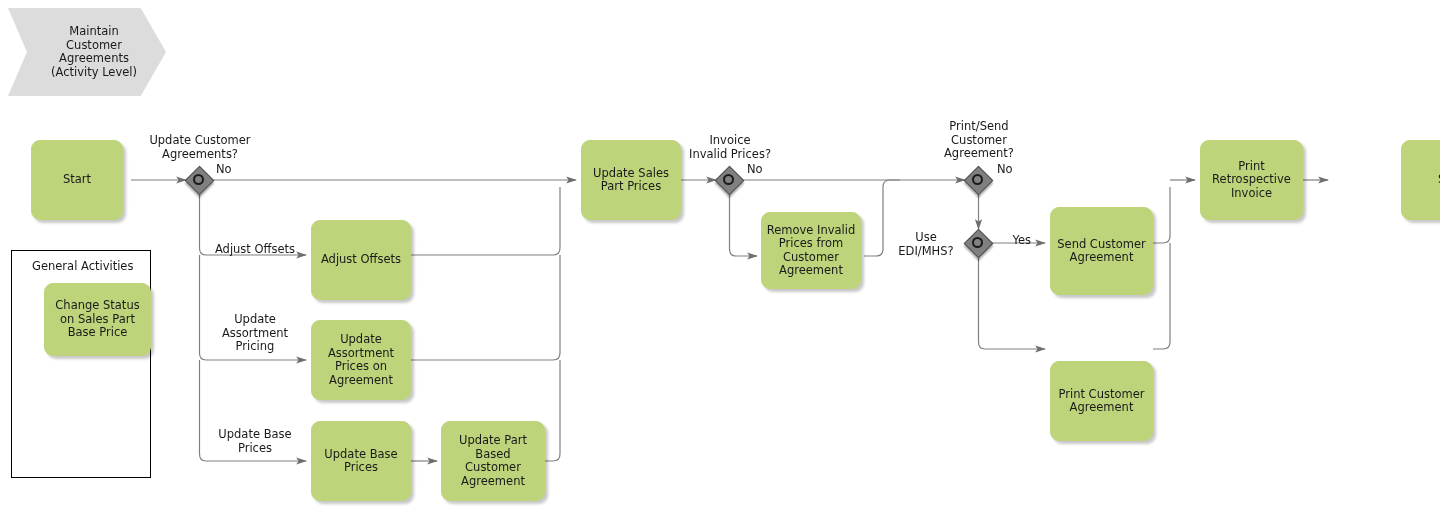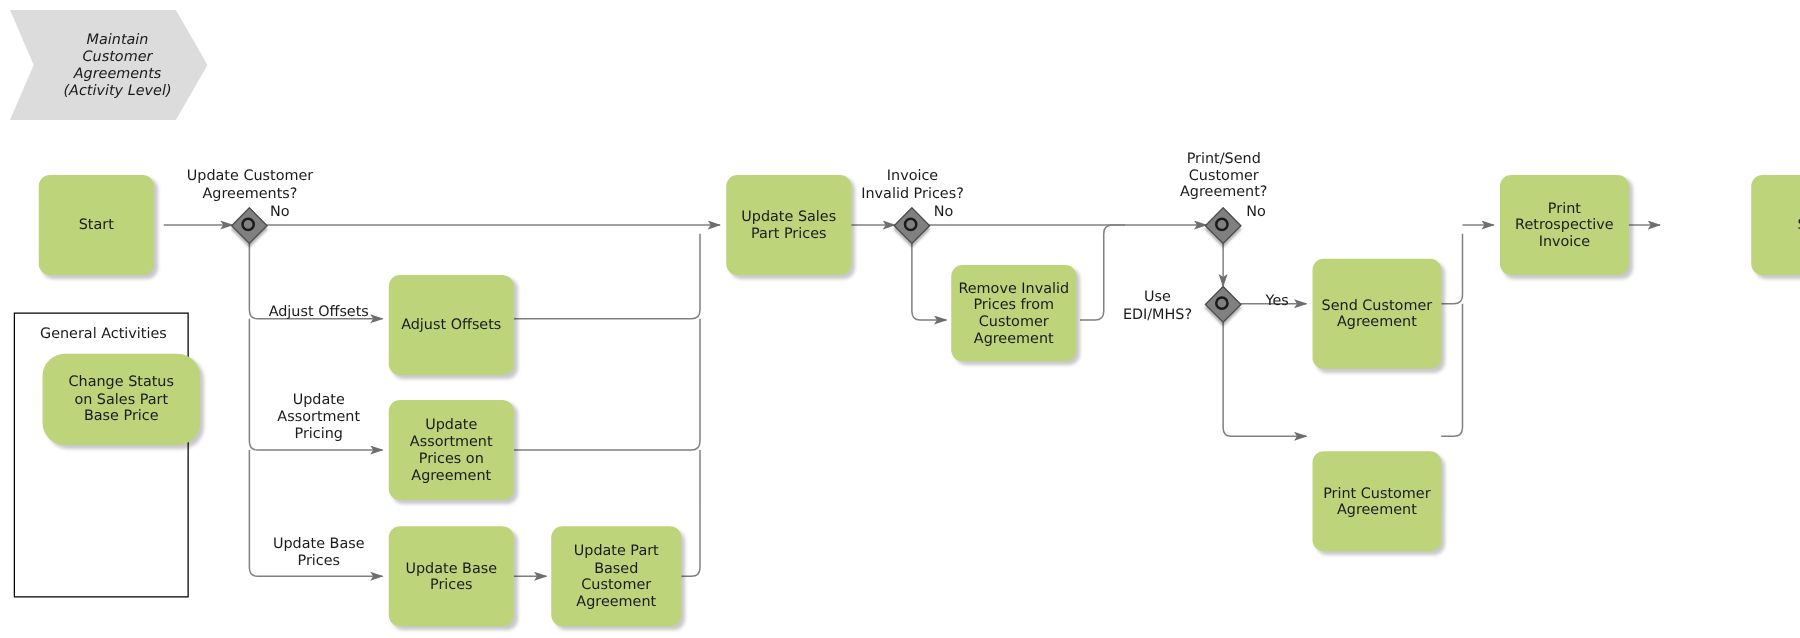--- a/index.html
+++ b/index.html
@@ -53,21 +53,20 @@
     align-items: center;
     justify-content: center;
     text-align: center;
     font-size: 11.5px;
     line-height: 13.5px;
     color: #1a1a1a;
     white-space: pre-line;
     clip-path: polygon(0 0, 84% 0, 100% 50%, 84% 100%, 0 100%, 12% 50%);
     padding-left: 14px;
     filter: drop-shadow(3px 3px 3px rgba(0,0,0,0.22));
-    font-style: italic;
   }
   
   .gateway {
     position: absolute;
     width: 27px;
     height: 27px;
   }
   .gateway .dia {
     position: absolute;
     left: 3px;
@@ -172,21 +171,21 @@
     </g>
   </svg>
 
   <div class="chevron" style="left:8px; top:8px; width:158px; height:88px;">Maintain
 Customer
 Agreements
 (Activity Level)</div>
 
   <div class="group-box" style="left:11px; top:250px; width:140px; height:228px;"></div>
   <div class="group-title" style="left:32px; top:259px; width:120px;">General Activities</div>
-  <div class="task" style="left:34px; top:283px; width:126px; height:73px;border-radius:18px;">Change Status
+  <div class="task" style="left:44px; top:283px; width:107px; height:73px;">Change Status
 on Sales Part
 Base Price</div>
 
   <div class="task" style="left:31px; top:140px; width:92px; height:80px;">Start</div>
 
   <div class="task" style="left:311px; top:220px; width:100px; height:80px;">Adjust Offsets</div>
 
   <div class="task" style="left:311px; top:320px; width:100px; height:80px;">Update
 Assortment
 Prices on

